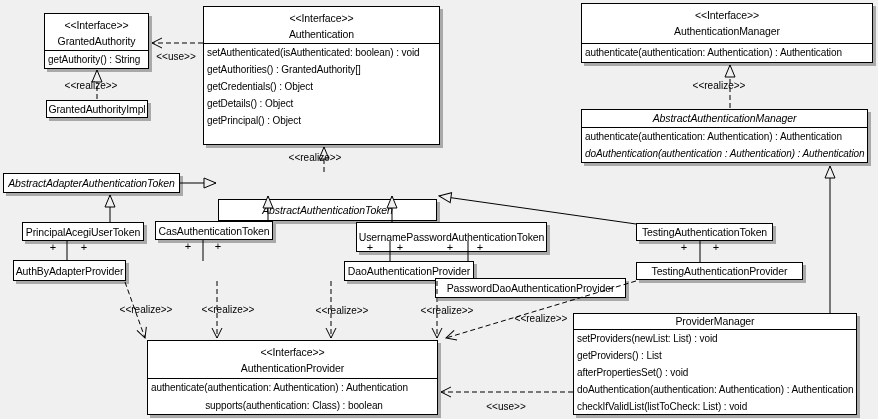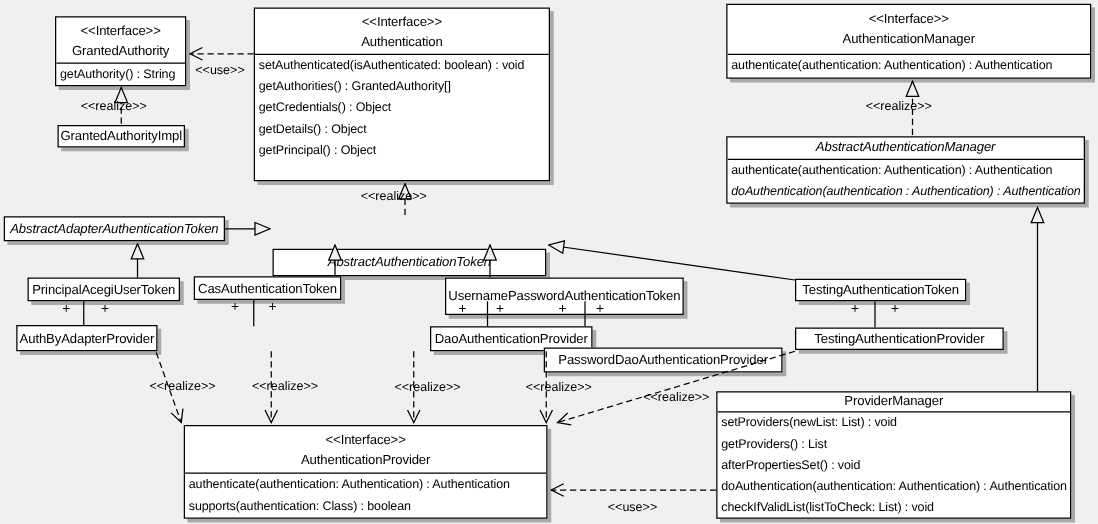--- a/index.html
+++ b/index.html
@@ -115,21 +115,21 @@
   <div class="box nbox" style="left:636px;top:262px;width:167px;height:18px;">
     <div class="cname">TestingAuthenticationProvider</div>
   </div>
 
   <div class="box" style="left:147px;top:340px;width:291px;height:75px;">
     <div class="title two" style="height:34px;">
       <div class="stereo">&lt;&lt;Interface&gt;&gt;</div>
       <div class="cname">AuthenticationProvider</div>
     </div>
     <div class="m" style="height:18px;line-height:18px;">authenticate(authentication: Authentication) : Authentication</div>
-    <div class="m" style="height:18px;line-height:18px;">supports(authentication: Class) : boolean</div>
+    <div class="m" style="height:18px;line-height:18px;text-align:center;">supports(authentication: Class) : boolean</div>
   </div>
 
   <div class="box" style="left:573px;top:313px;width:284px;height:102px;">
     <div class="title" style="height:15px;">
       <div class="cname" style="height:15px;line-height:15px;">ProviderManager</div>
     </div>
     <div class="m">setProviders(newList: List) : void</div>
     <div class="m">getProviders() : List</div>
     <div class="m">afterPropertiesSet() : void</div>
     <div class="m">doAuthentication(authentication: Authentication) : Authentication</div>

